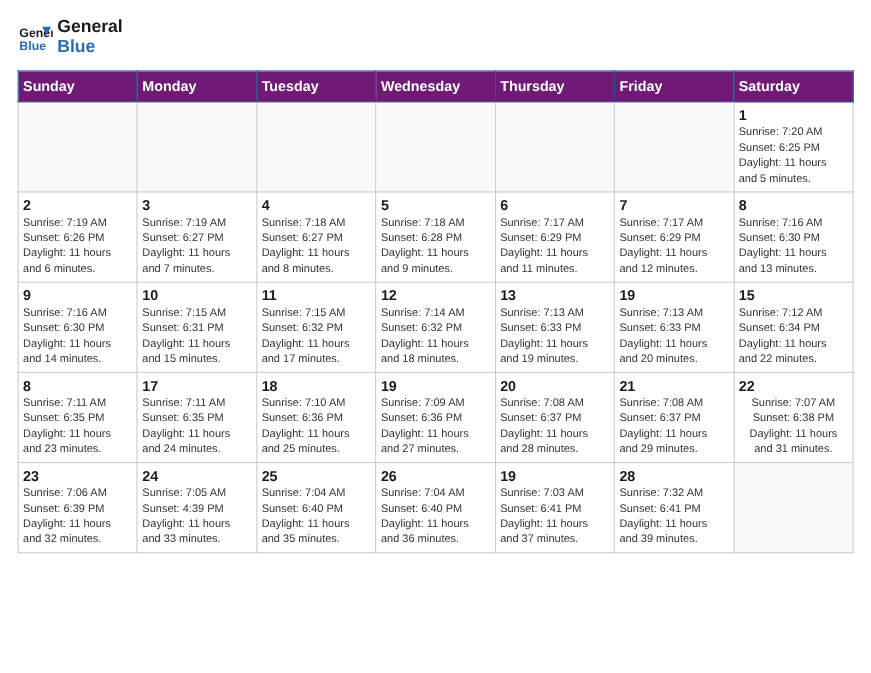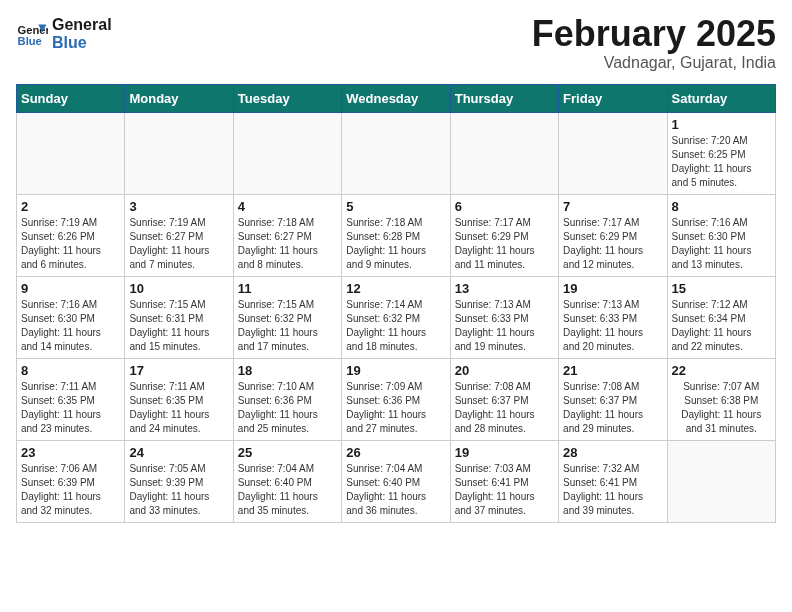--- a/index.html
+++ b/index.html
@@ -38,21 +38,21 @@
       font-size: 16px;
       color: #555;
       margin-top: 2px;
     }
     .calendar {
       width: 100%;
       border-collapse: collapse;
       border: 1px solid #ccc;
     }
     .calendar th {
-      background: #0f766e;
+      background: #701a75;
       color: #fff;
       font-size: 13px;
       font-weight: bold;
       padding: 6px 4px;
       text-align: left;
       border: 1px solid #1e5a9a;
     }
     .calendar td {
       border: 1px solid #ccc;
       vertical-align: top;
@@ -87,24 +87,20 @@
     <svg class="logo-icon" viewBox="0 0 40 40">
       <text x="2" y="20" font-size="14" font-weight="bold" fill="#1a1a1a">General</text>
       <text x="2" y="34" font-size="14" font-weight="bold" fill="#2a6db5">Blue</text>
       <polygon points="28,8 38,8 33,18" fill="#2a6db5"></polygon>
     </svg>
     <div>
       <div style="font-size:16px;font-weight:bold;color:#1a1a1a;">General</div>
       <div style="font-size:16px;font-weight:bold;color:#2a6db5;">Blue</div>
     </div>
   </div>
-  <div class="title-area">
-    <div class="month-title">February 2025</div>
-    <div class="subtitle">Vadnagar, Gujarat, India</div>
-  </div>
 </div>
 
 <table class="calendar">
   <thead>
     <tr>
     <th>Sunday</th>
         <th>Monday</th>
         <th>Tuesday</th>
         <th>Wednesday</th>
         <th>Thursday</th>
@@ -285,21 +281,21 @@
         <td>
           <span class="day-num">23</span>
           <div class="day-info" style="white-space: pre-line;">Sunrise: 7:06 AM
 Sunset: 6:39 PM
 Daylight: 11 hours
 and 32 minutes.</div>
         </td>
         <td>
           <span class="day-num">24</span>
           <div class="day-info" style="white-space: pre-line;">Sunrise: 7:05 AM
-Sunset: 9:39 PM
+Sunset: 4:39 PM
 Daylight: 11 hours
 and 33 minutes.</div>
         </td>
         <td>
           <span class="day-num">25</span>
           <div class="day-info" style="white-space: pre-line;">Sunrise: 7:04 AM
 Sunset: 6:40 PM
 Daylight: 11 hours
 and 35 minutes.</div>
         </td>

